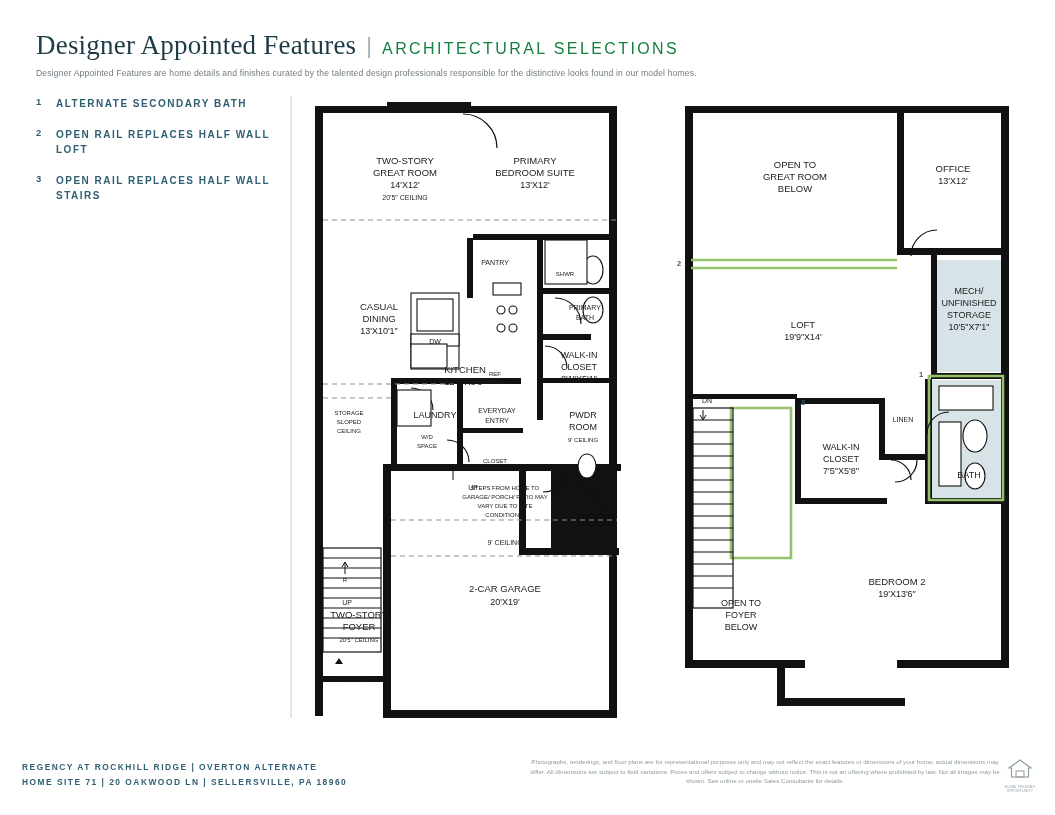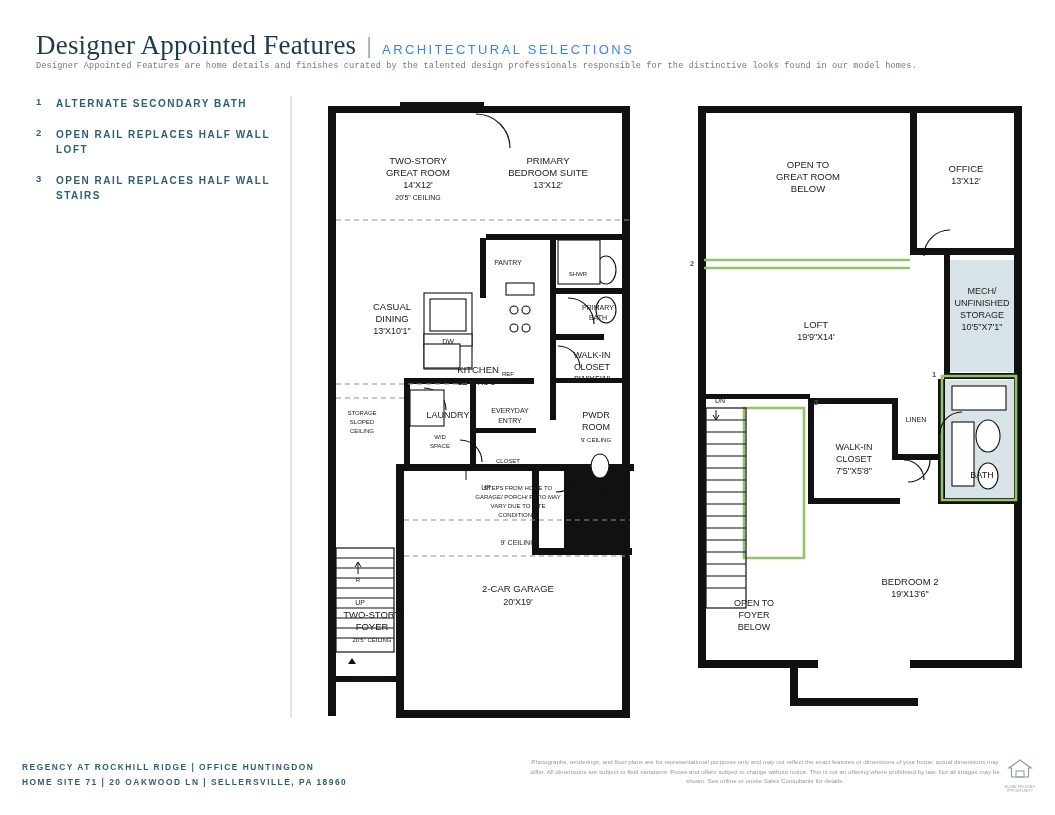--- a/index.html
+++ b/index.html
@@ -41,29 +41,29 @@
     letter-spacing: 0.2px;
   }
   .title-divider {
     font-size: 22px;
     color: #9fb0b8;
     font-weight: 300;
     position: relative;
     top: -1px;
   }
   .title-sub {
-    font-size: 13px;
+    font-size: 16px;
     letter-spacing: 2.4px;
-    color: #3b82f6;
+    color: #15803d;
   }
   .subtitle {
+    margin-top: 7px;
     font-size: 8.6px;
     color: #6f7b81;
     letter-spacing: 0.15px;
-    font-family: Liberation Mono, monospace;
   }
 
   
   .legend {
     position: absolute;
     left: 36px;
     top: 96px;
     width: 240px;
   }
   .legend-item {
@@ -96,21 +96,21 @@
     left: 290px;
     top: 96px;
     width: 2px;
     height: 622px;
     background: #dfe6ea;
   }
 
   
   .plans {
     position: absolute;
-    left: 300px;
+    left: 287px;
     top: 88px;
     width: 730px;
     height: 640px;
   }
   .plans svg {
     display: block;
   }
 
   
   .footer {
@@ -460,21 +460,21 @@
           <text class="mk" x="-6" y="178">2</text>
           <text class="mk" x="118" y="317">3</text>
           <text class="mk" x="236" y="289">1</text>
         </g>
       </g>
     </svg>
   </div>
 
   <div class="footer">
     <div class="footer-left">
-      <div>REGENCY AT ROCKHILL RIDGE  |  OFFICE HUNTINGDON</div>
+      <div>REGENCY AT ROCKHILL RIDGE  |  OVERTON ALTERNATE</div>
       <div>HOME SITE 71  |  20 OAKWOOD LN  |  SELLERSVILLE, PA 18960</div>
     </div>
     <div class="footer-disc">Photographs, renderings, and floor plans are for representational purposes only and may not reflect the exact features or dimensions of your home; actual dimensions may differ. All dimensions are subject to field variations. Prices and offers subject to change without notice. This is not an offering where prohibited by law. Not all images may be shown. See online or onsite Sales Consultants for details.</div>
     <div class="footer-logo">
       <svg width="26" height="22" viewBox="0 0 26 22">
         <path d="M13 2 L24 10 L21.5 10 L21.5 19 L4.5 19 L4.5 10 L2 10 Z" fill="none" stroke="#8e9ba2" stroke-width="1.2"></path>
         <rect x="9" y="13" width="8" height="6" fill="none" stroke="#8e9ba2" stroke-width="1"></rect>
       </svg>
       <div class="eho-caption">EQUAL HOUSING OPPORTUNITY</div>
     </div>

